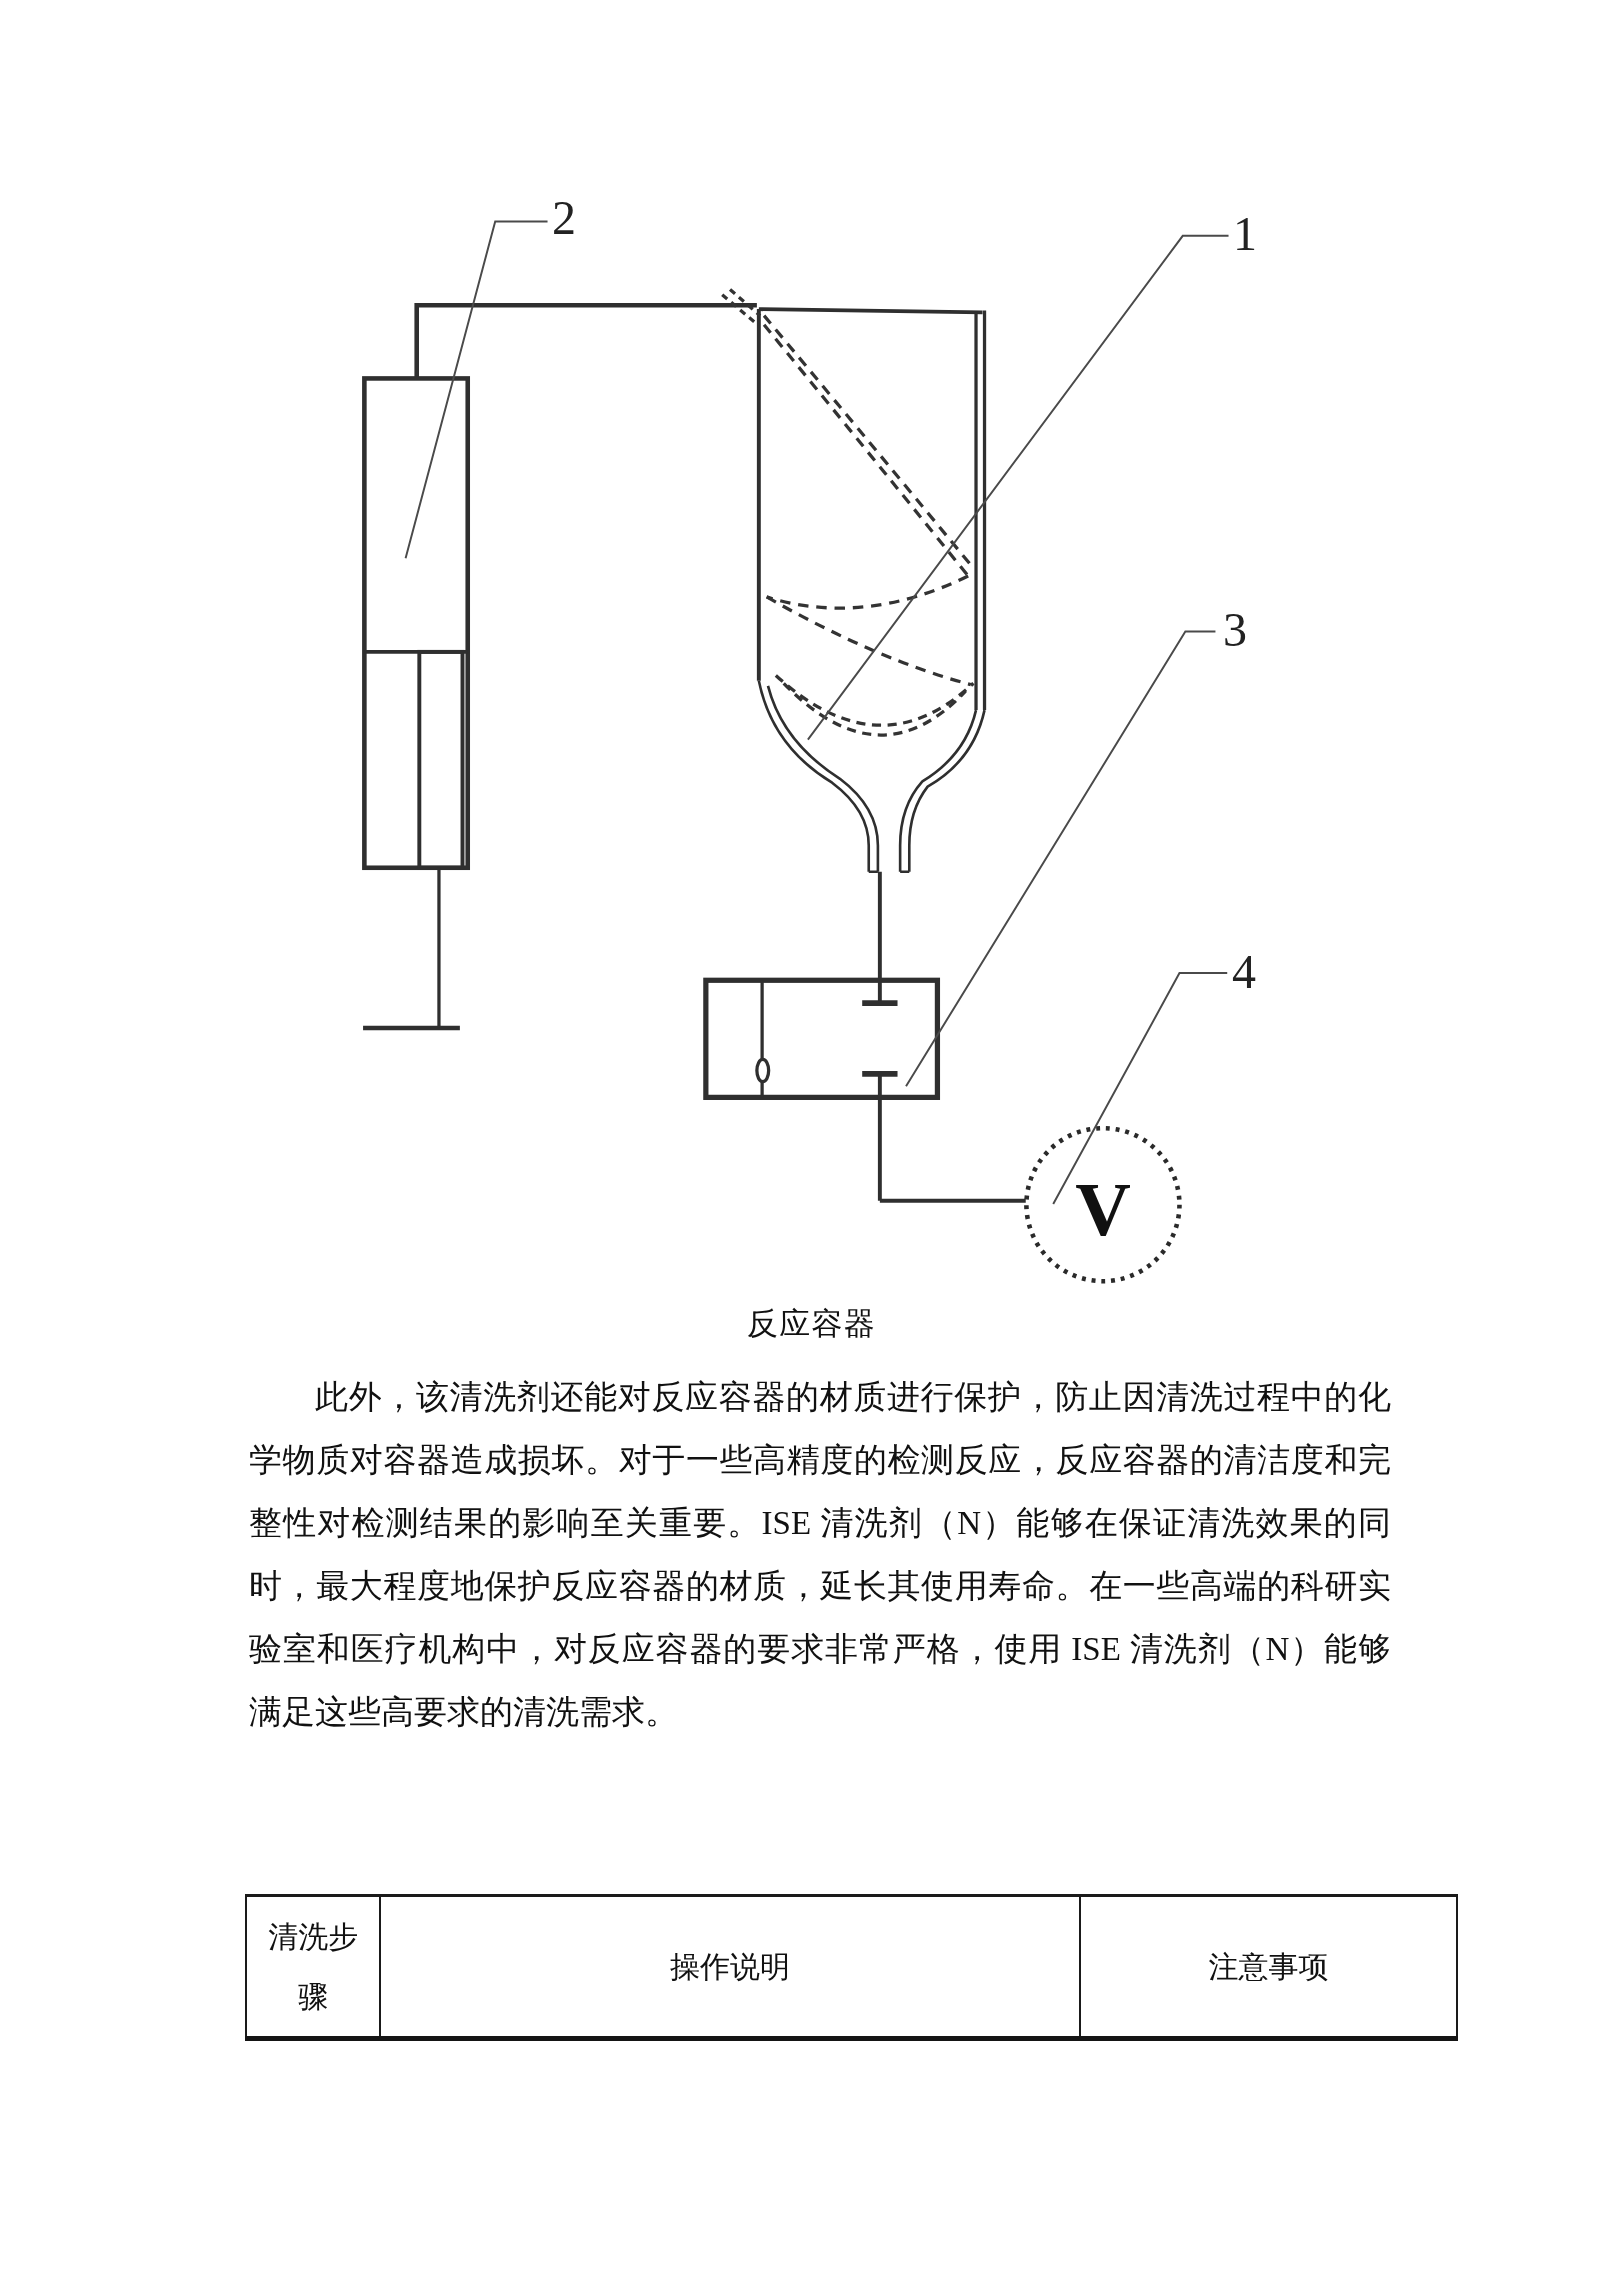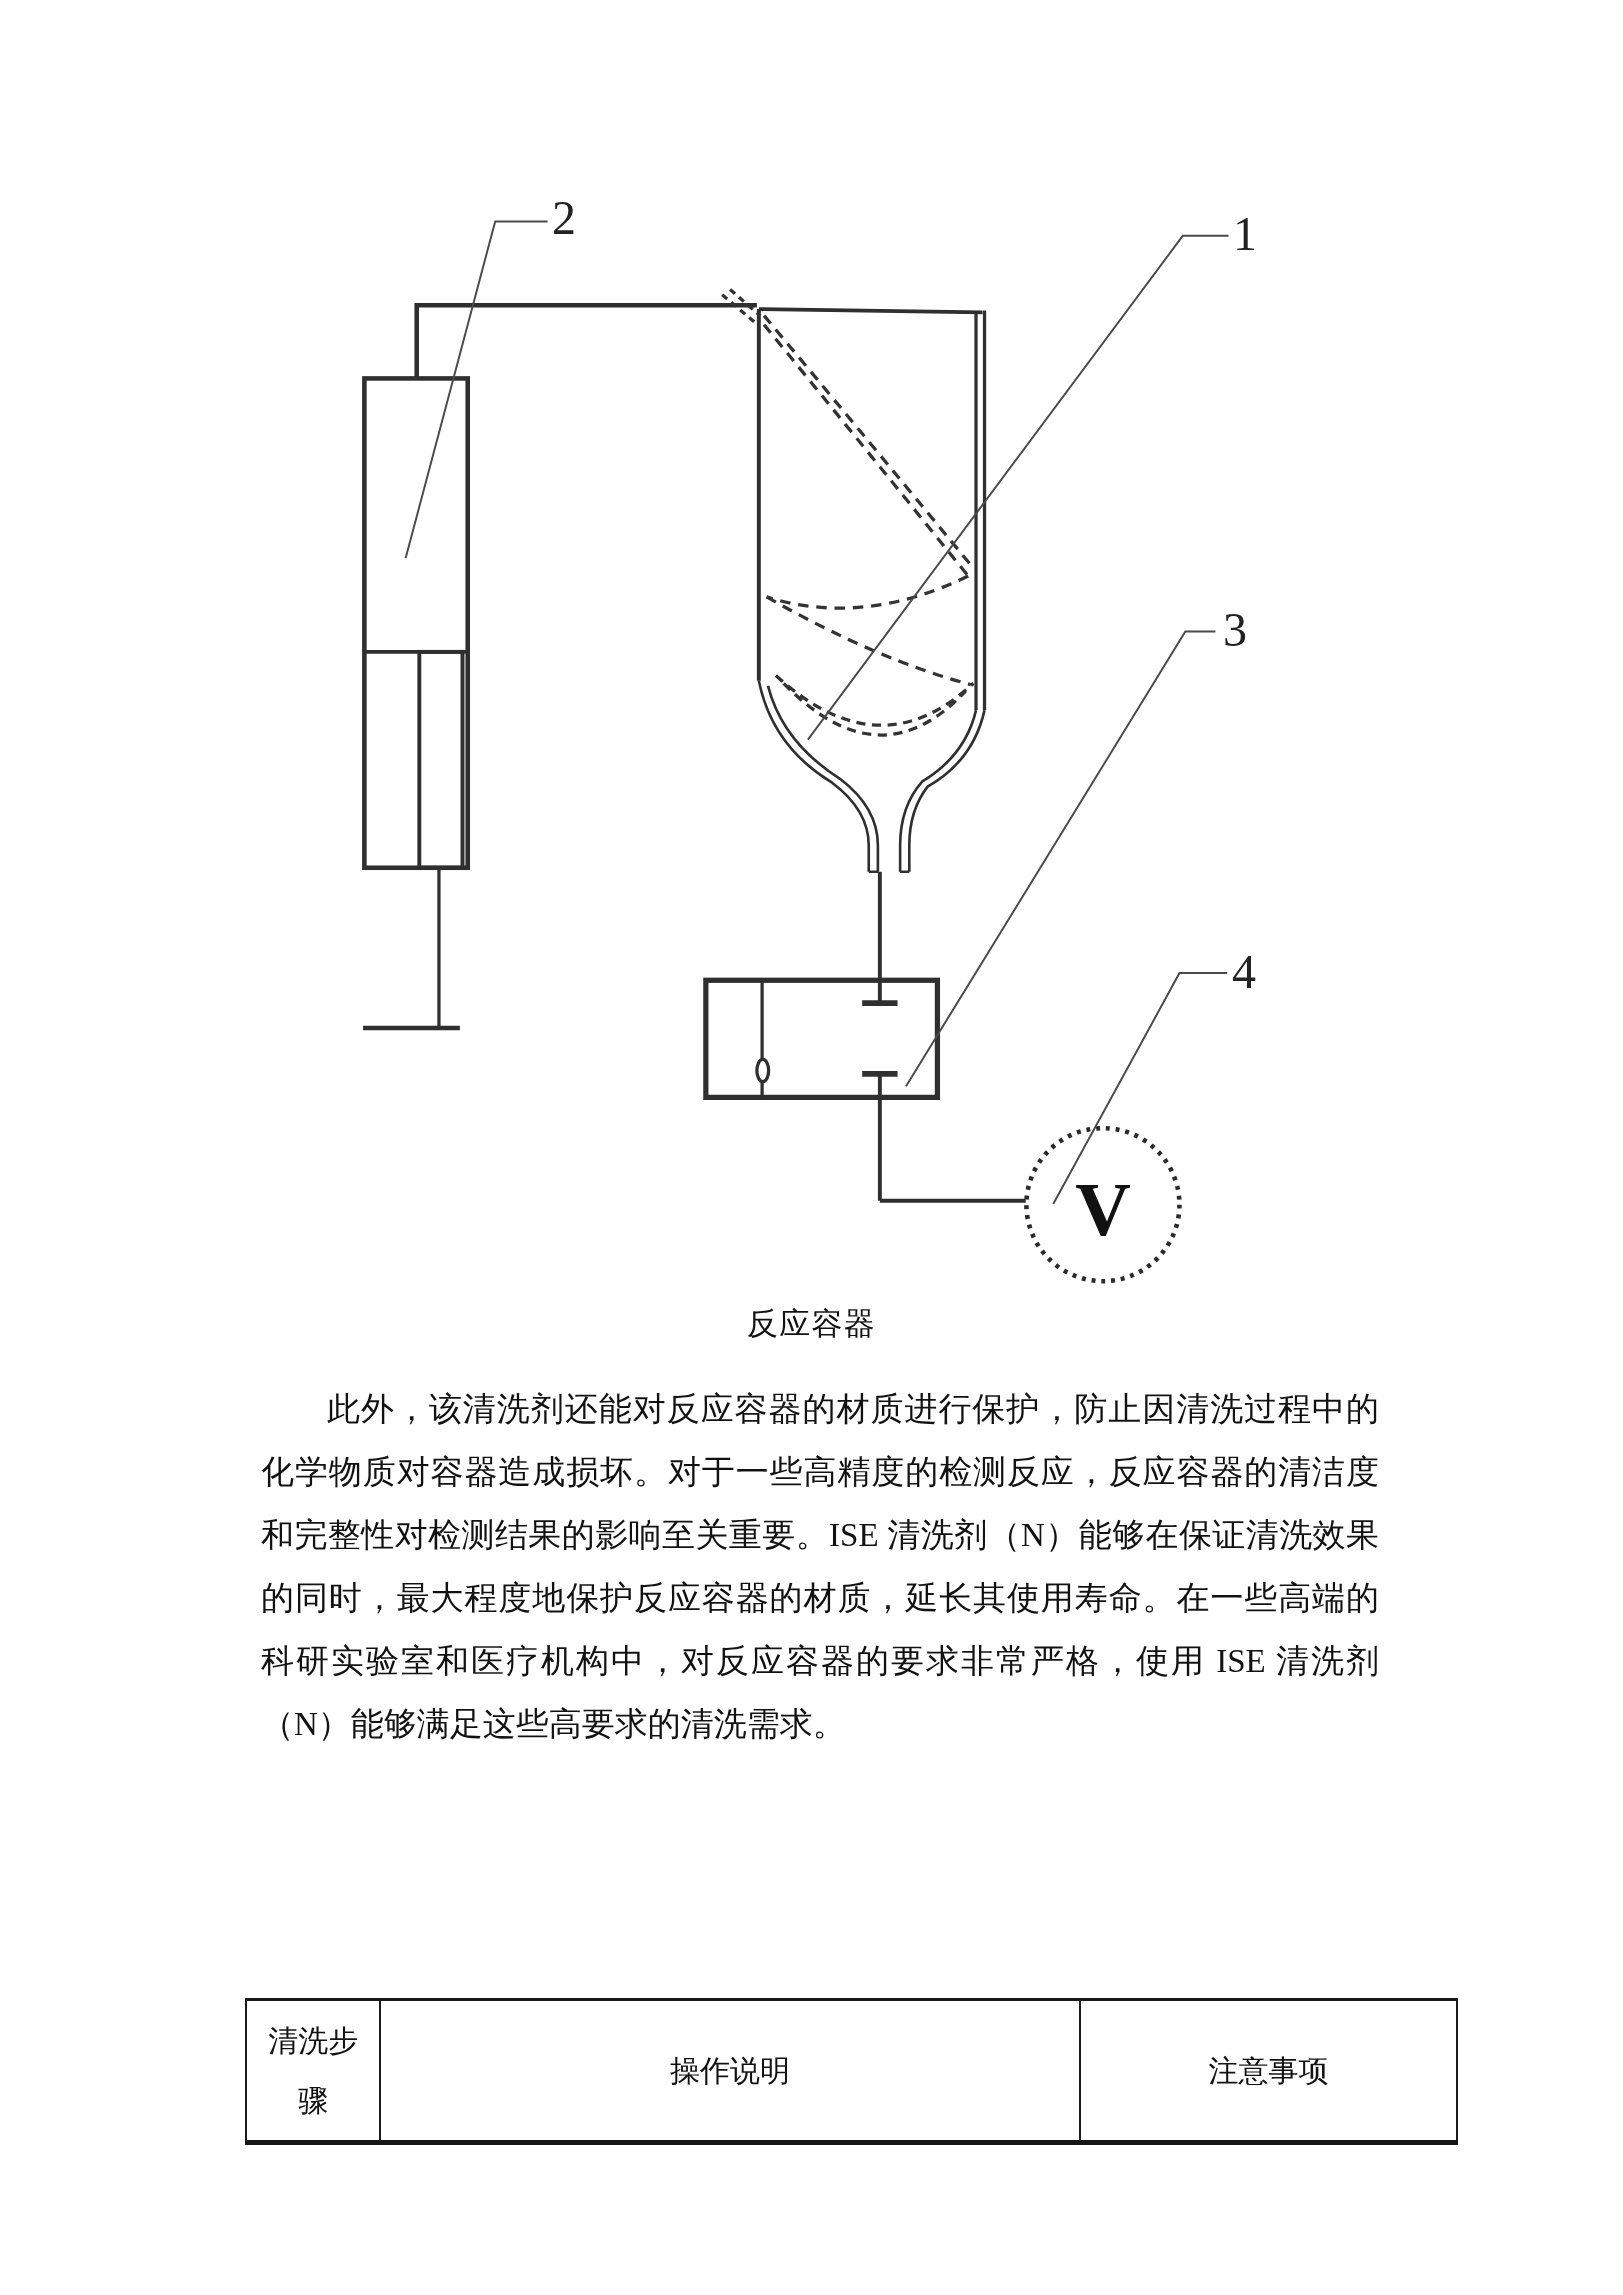--- a/index.html
+++ b/index.html
@@ -27,24 +27,24 @@
     text-align:center;font-size:31px;color:#111;
     letter-spacing:1.3px;
     font-family:Liberation Mono, monospace;
   }
   
   .body-text{
     position:absolute;left:245px;top:1362px;width:1150px;
     font-size:33px;line-height:63px;
     text-align:justify;color:#111;
   }
-  .body-text p{margin:16px;text-indent:2em;}
+  .body-text p{margin:4px;text-indent:2em;}
   
   .steps-table{
-    position:absolute;left:245px;top:1998px;width:1150px;height:143px;
+    position:absolute;left:245px;top:1894px;width:1150px;height:143px;
     border-collapse:collapse;table-layout:fixed;
   }
   .steps-table td{
     border-left:2.6px solid #1a1a1a;
     border-right:2.6px solid #1a1a1a;
     text-align:center;vertical-align:middle;
     font-size:30px;color:#111;line-height:60px;
     padding:0 9.2px;
   }
   .steps-table tr{height:143px;}

